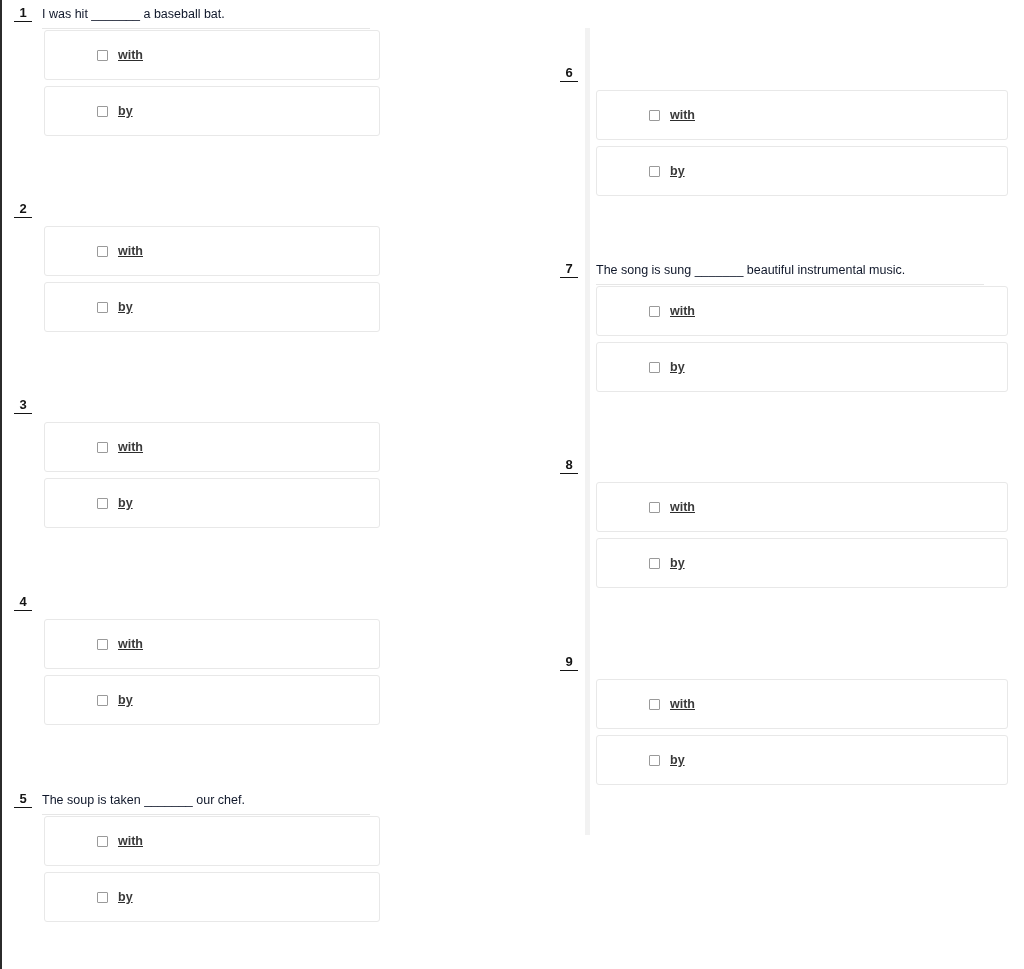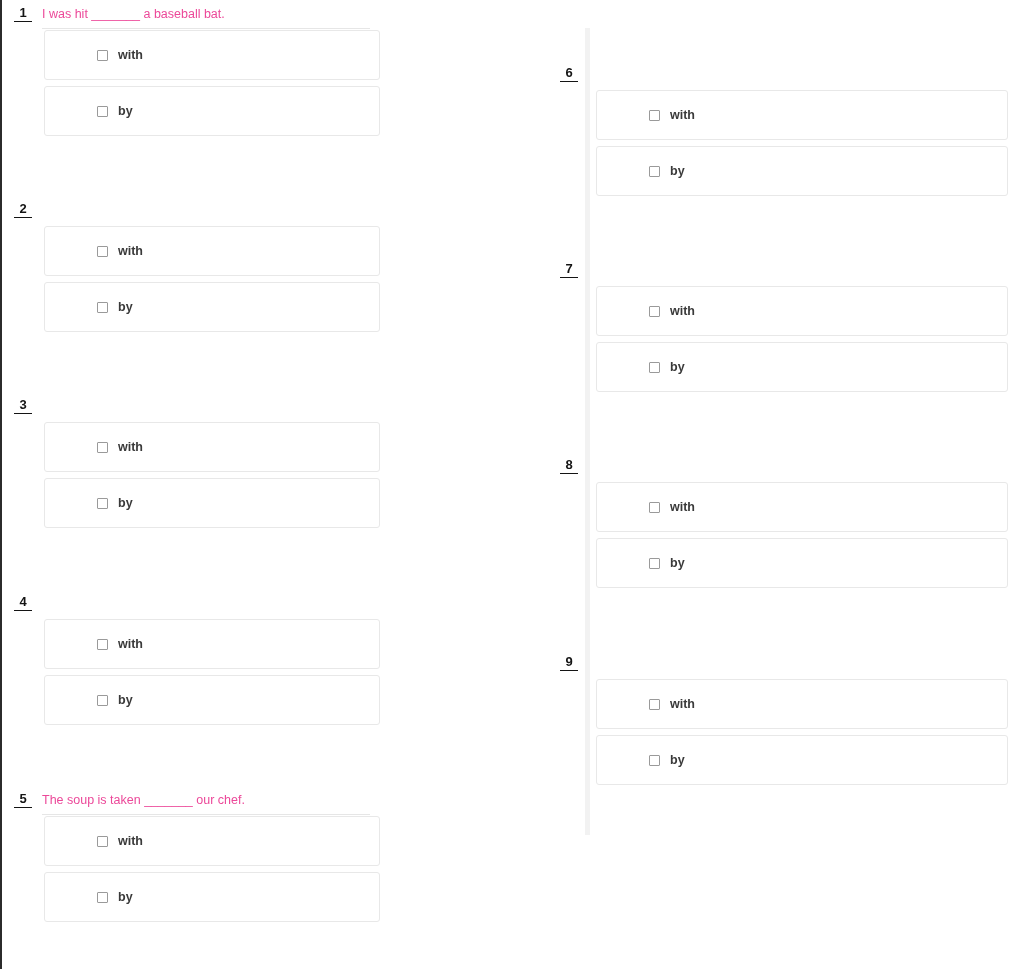--- a/index.html
+++ b/index.html
@@ -81,30 +81,31 @@
     right: 0;
     top: 0;
     border-bottom: 1px solid #e6e6e6;
     padding-bottom: 6px;
   }
   .column.right .q-text-wrap { left: 36px; }
 
   .q-text {
     font-size: 12.5px;
     line-height: 15px;
-    color: #ec4899;
+    color: #0f172a;
     white-space: nowrap;
     text-align: center;
   }
 
   .options {
     position: absolute;
     top: 26px;
     left: 30px;
     right: -10px;
+    text-decoration: underline;
   }
   .column.right .options { left: 36px; right: -24px; }
 
   .option {
     border: 1px solid #e8e8e8;
     border-radius: 3px;
     height: 50px;
     display: flex;
     align-items: center;
     background: #ffffff;
@@ -241,20 +242,23 @@
         <div class="option">
           <span class="checkbox"></span>
           <span class="option-label">by</span>
         </div>
       </div>
     </div>
 
     <div class="question" style="top:260px;">
       <div class="q-head">
         <span class="q-number">7</span>
+        <div class="q-text-wrap">
+          <span class="q-text">The song is sung _______ beautiful instrumental music.</span>
+        </div>
       </div>
       <div class="options">
         <div class="option">
           <span class="checkbox"></span>
           <span class="option-label">with</span>
         </div>
         <div class="option">
           <span class="checkbox"></span>
           <span class="option-label">by</span>
         </div>

